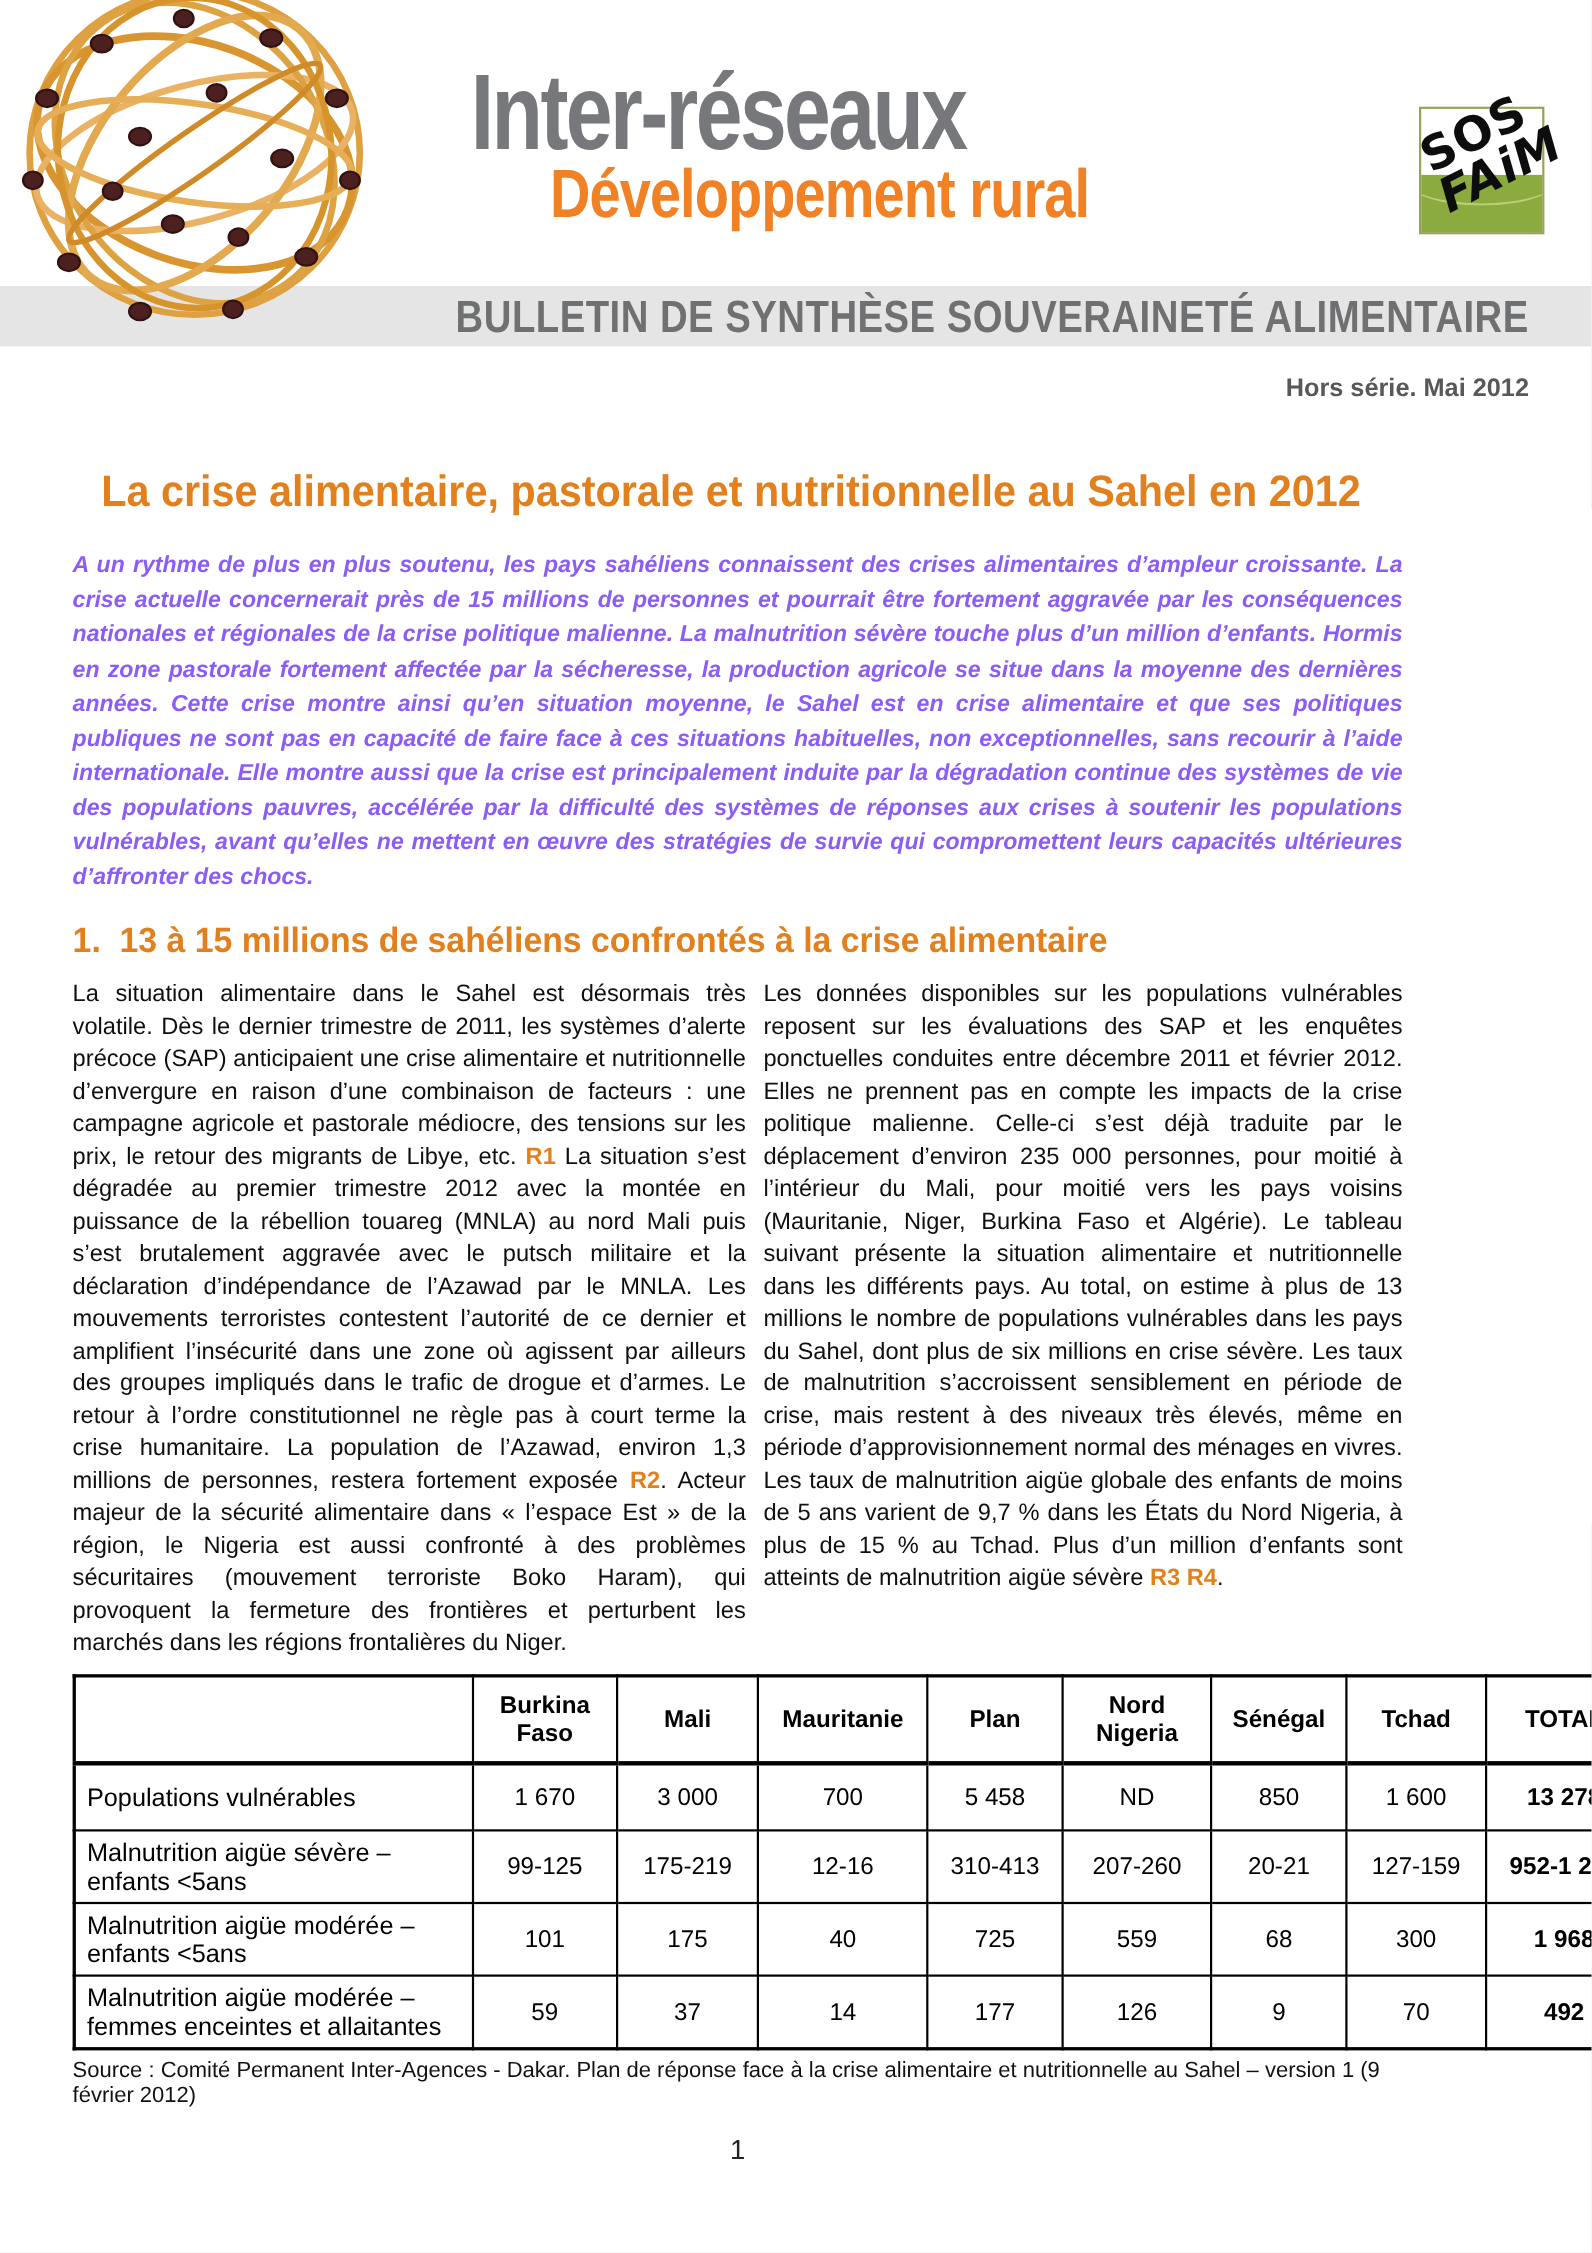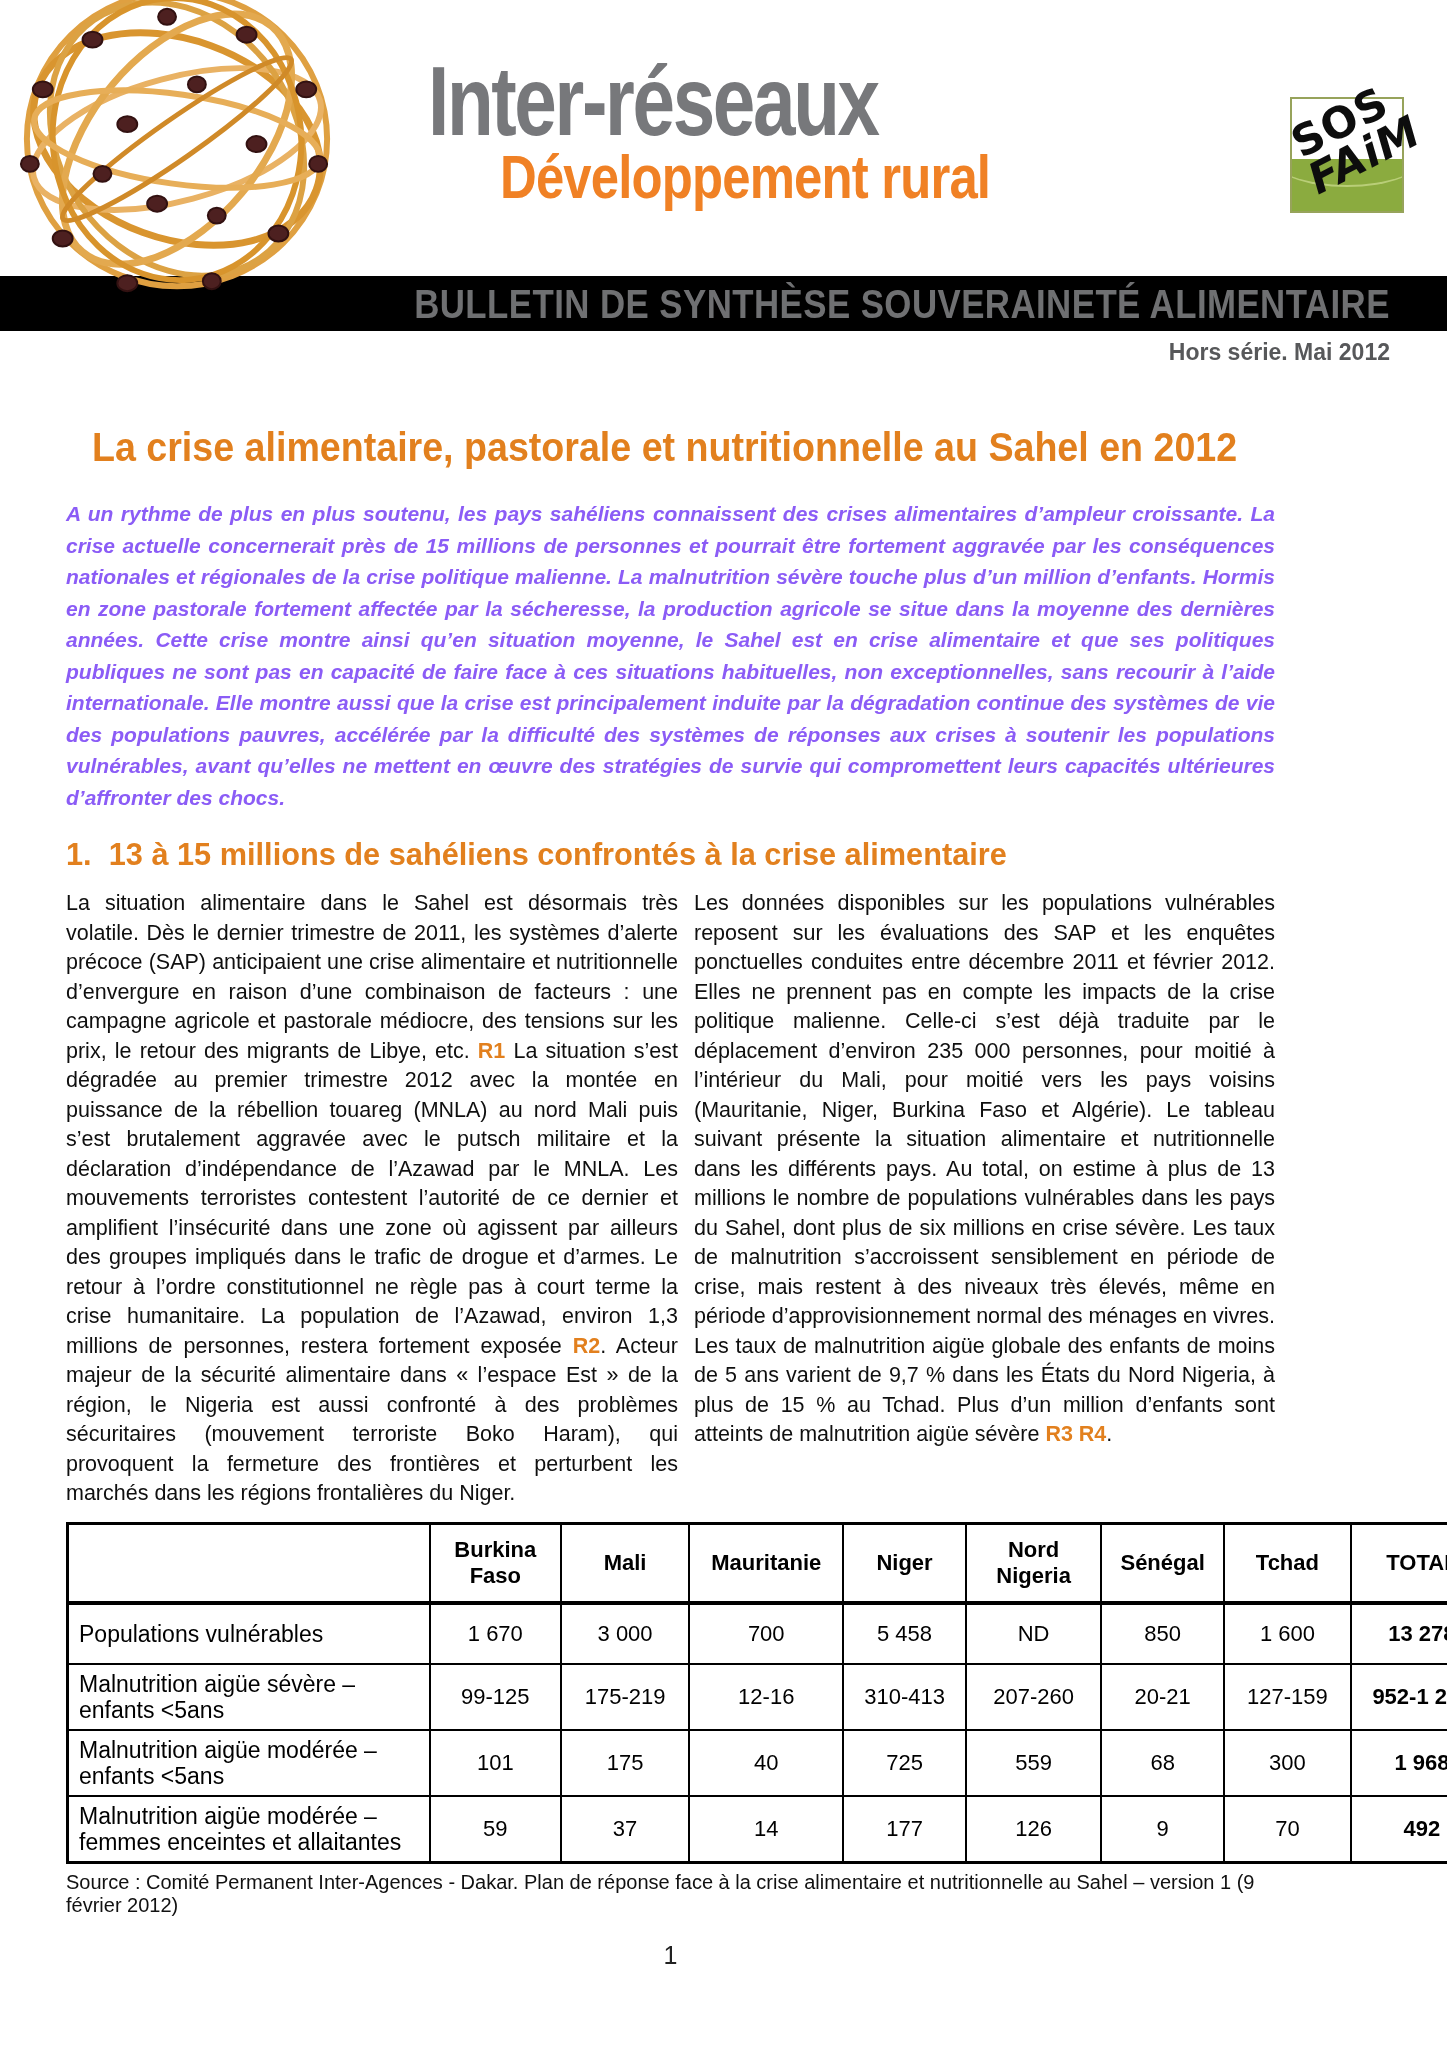--- a/index.html
+++ b/index.html
@@ -1,21 +1,21 @@
 <!DOCTYPE html>
 <html lang="fr"><head>
 <meta charset="utf-8">
 <style>
   html,body{margin:0;padding:0;background:#e8e8e8;}
   .page{
     position:relative;width:1447px;height:2048px;margin:0 auto;background:#ffffff;
     font-family:"Liberation Sans","DejaVu Sans",sans-serif;color:#111;overflow:hidden;
   }
   
-  .band{position:absolute;top:276px;left:0;width:100%;height:55px;background:#000000;}
+  .band{position:absolute;top:260px;left:0;width:100%;height:55px;background:#e5e5e5;}
   .band-text{
     position:absolute;right:57px;top:50%;transform:translateY(-50%) scaleX(.85);
     transform-origin:right center;font-size:41px;font-weight:bold;color:#6F7072;
     letter-spacing:.5px;white-space:nowrap;
   }
   .globe{position:absolute;top:-6px;left:8px;width:338px;height:312px;z-index:2;}
   .brand-title{
     position:absolute;left:428px;top:52px;font-size:98px;line-height:1;font-weight:bold;
     color:#77787B;transform:scaleX(.78);transform-origin:left top;letter-spacing:-3px;white-space:nowrap;
   }
@@ -148,21 +148,21 @@
         <col style="width:8.6%">
           <col style="width:8.9%">
           <col style="width:10.0%">
       </colgroup>
       <thead>
           <tr>
             <th></th>
             <th>Burkina Faso</th>
             <th>Mali</th>
             <th>Mauritanie</th>
-            <th>Niger</th>
+            <th>Plan</th>
             <th>Nord Nigeria</th>
             <th>Sénégal</th>
             <th>Tchad</th>
             <th>TOTAL</th>
           </tr>
         </thead>
       <tbody>
           <tr>
             <td class="rowlabel">Populations vulnérables</td>
             <td>1 670</td>

